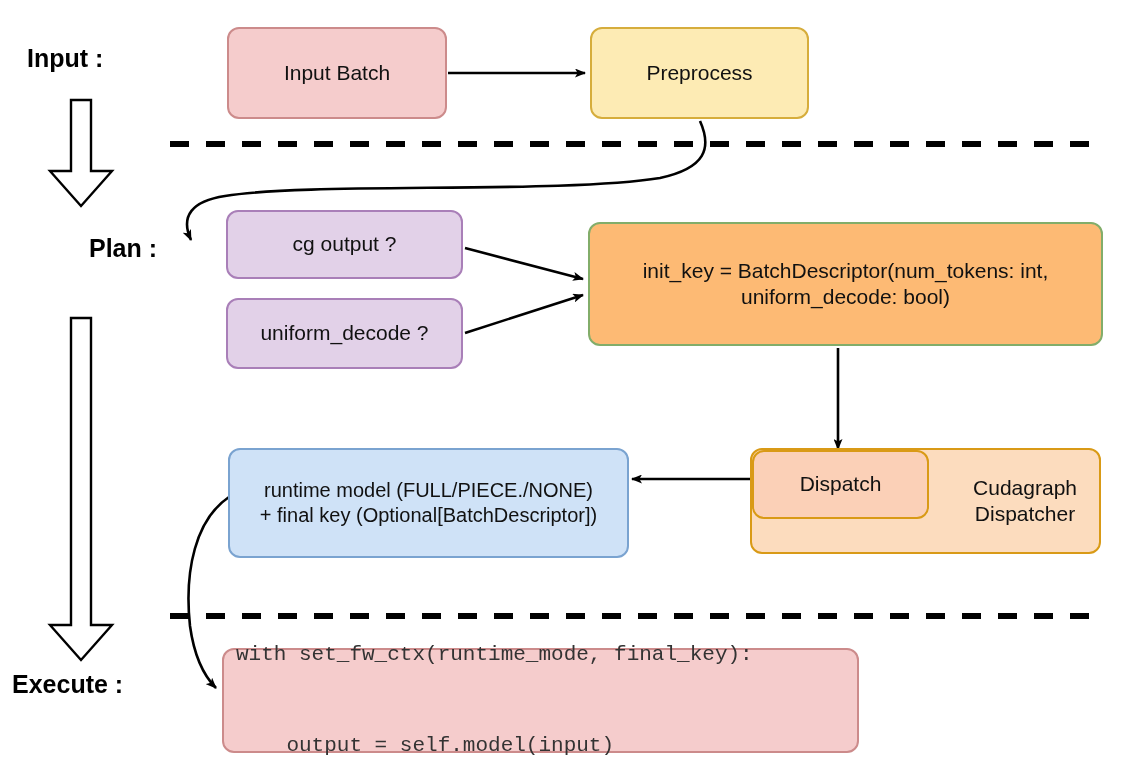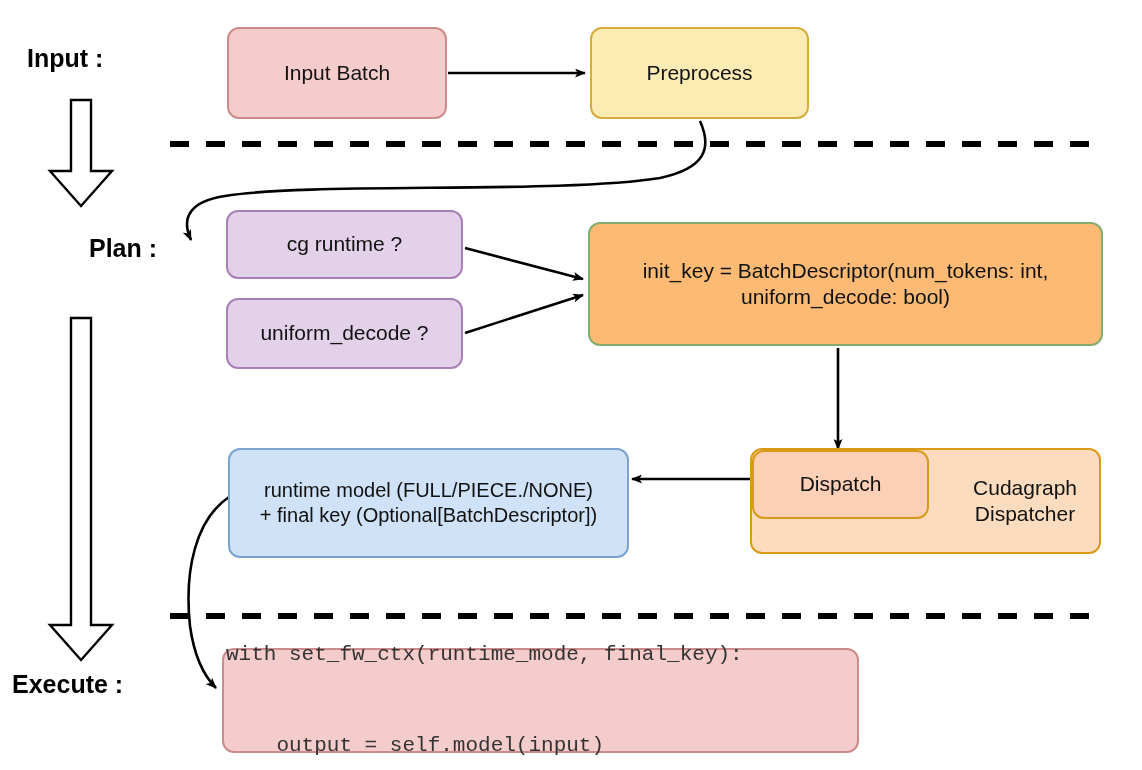--- a/index.html
+++ b/index.html
@@ -103,21 +103,21 @@
     z-index: 3;
   }
   .n-runtime-mode {
     left: 228px; top: 448px; width: 401px; height: 110px;
     background: #cfe2f7; border-color: #7aa3d0;
     font-size: 20px;
   }
   .n-exec-code {
     left: 222px; top: 648px; width: 637px; height: 105px;
     background: #f5cccc; border-color: #cc8b8b;
-    padding-left: 2px;
+    padding-left: 12px;
   }
   .lbl-input   { left: 27px;  top: 44px;  }
   .lbl-plan    { left: 42px;  top: 234px; margin-left: 47px; }
   .lbl-execute { left: 12px;  top: 670px; }
 </style>
 </head>
 <body>
 
 <div id="canvas">
 
@@ -155,21 +155,21 @@
 
   <div class="node n-input-batch">
     <span>Input Batch</span>
   </div>
 
   <div class="node n-preprocess">
     <span>Preprocess</span>
   </div>
 
   <div class="node n-cg-padding">
-    <span>cg runtime ?</span>
+    <span>cg output ?</span>
   </div>
 
   <div class="node n-uniform-decode">
     <span>uniform_decode ?</span>
   </div>
 
   <div class="node n-init-key">
     <div>
       <div>init_key = BatchDescriptor(num_tokens: int,</div>
       <div>uniform_decode: bool)</div>

